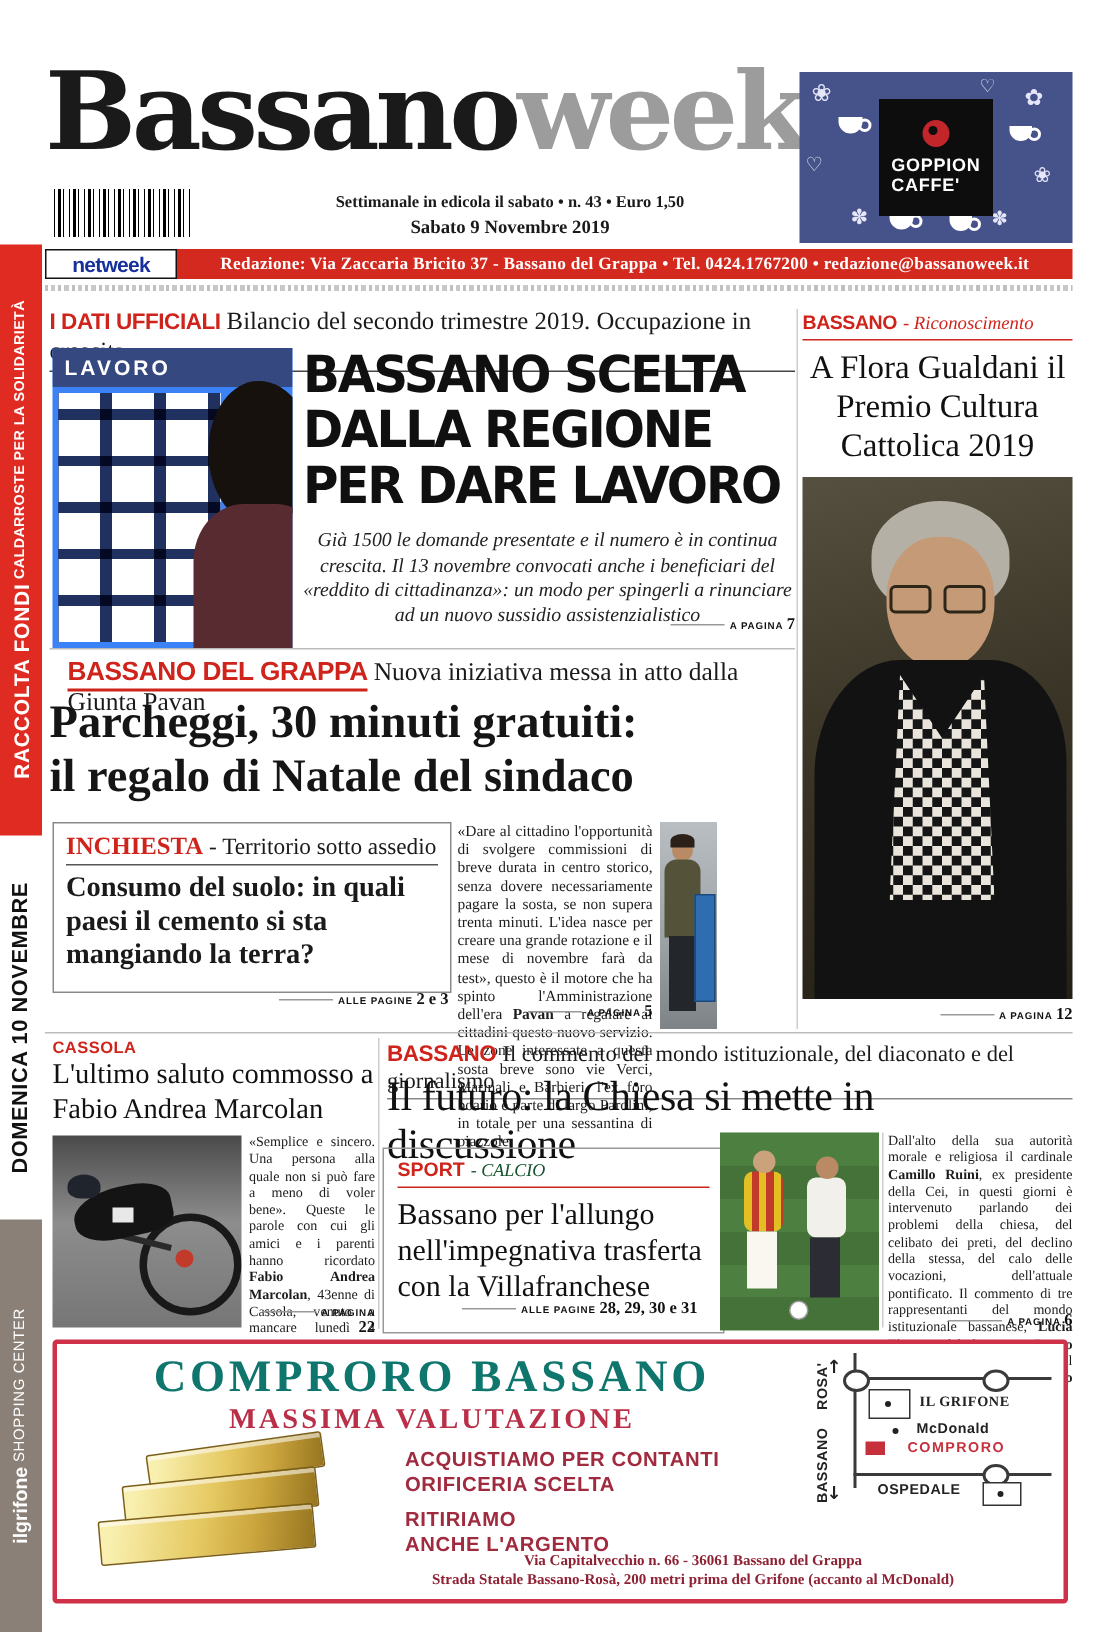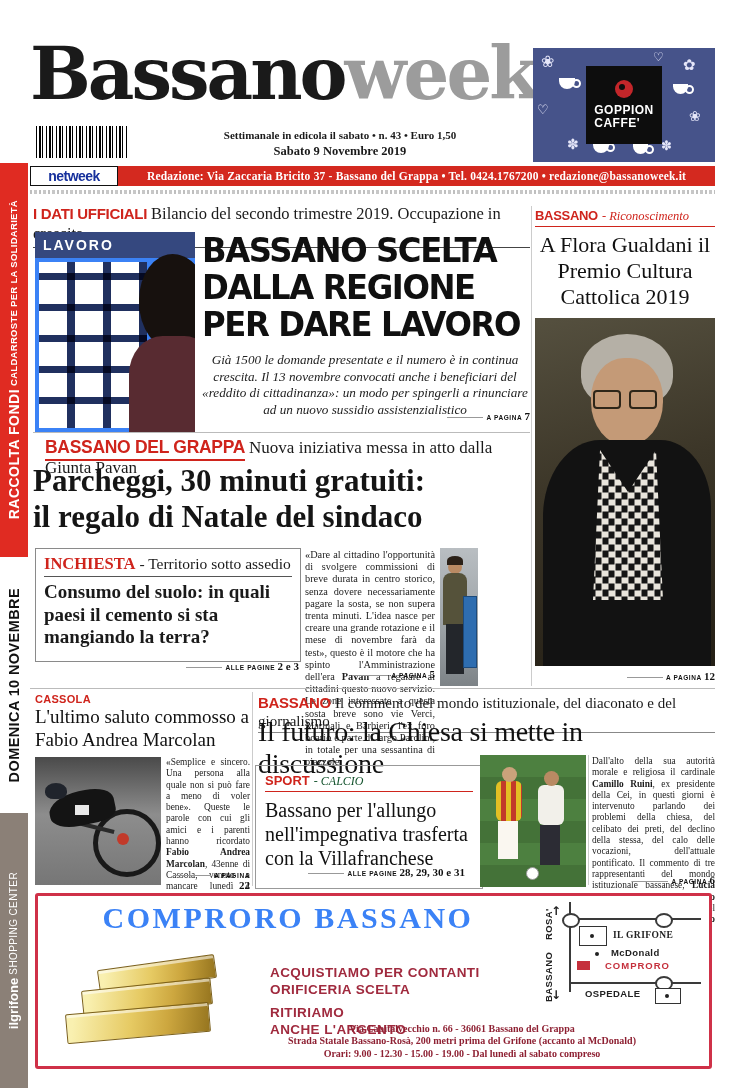--- a/index.html
+++ b/index.html
@@ -140,21 +140,21 @@
   .sc-h1{position:absolute;left:22px;top:12px;width:15px;height:15px;border-radius:50%;background:#caa27b;}
   .sc-l1{position:absolute;left:18px;top:66px;width:20px;height:38px;background:#faf7f0;}
   .sc-p2{position:absolute;left:58px;top:30px;width:26px;height:40px;border-radius:6px;background:#f2f0ea;}
   .sc-h2{position:absolute;left:64px;top:16px;width:15px;height:15px;border-radius:50%;background:#b98a63;}
   .sc-l2{position:absolute;left:60px;top:70px;width:20px;height:40px;background:#2c2c34;}
   .sc-ball{position:absolute;left:46px;top:112px;width:11px;height:11px;border-radius:50%;background:#fff;border:1px solid #999;}
 
   
   .ad-box{left:35px;top:893px;width:671px;height:170px;border:3px solid #cf3148;border-radius:3px;background:#fff;}
   .ad-title{position:absolute;left:0;top:5px;width:500px;text-align:center;
-     font:bold 30px "Liberation Serif",serif;color:#3b82f6;letter-spacing:2.5px;}
+     font:bold 30px "Liberation Serif",serif;color:#0f766e;letter-spacing:2.5px;}
   .ad-sub{position:absolute;left:0;top:40px;width:500px;text-align:center;
      font:bold 19px "Liberation Serif",serif;color:#b92f48;letter-spacing:2px;}
   .goldbar{position:absolute;border:1px solid #7a5f1a;border-radius:2px;
      background:linear-gradient(100deg,#f9f0b0 5%,#e6ca63 45%,#cda73f 70%,#96751f 100%);
      box-shadow:inset 0 3px 0 rgba(255,255,255,.55);}
   .ad-offer{font:bold 13.5px "Liberation Sans",sans-serif;color:#a02a3e;letter-spacing:.4px;line-height:17px;}
   .ad-addr{position:absolute;right:12px;bottom:6px;width:470px;text-align:center;
      font:bold 10px "Liberation Serif",serif;color:#8e2133;line-height:12.5px;}
 
   
@@ -333,20 +333,21 @@
     <div class="sc-ball"></div>
   </div>
 
   <div class="abs bodycol" style="left:592px;top:756px;width:123px;font-size:9.4px;line-height:11.3px;">
     <span>Dall'alto della sua autorità morale e religiosa il cardinale </span><b>Camillo Ruini</b><span>, ex presidente della Cei, in questi giorni è intervenuto parlando dei problemi della chiesa, del celibato dei preti, del declino della stessa, del calo delle vocazioni, dell'attuale pontificato. Il commento di tre rappresentanti del mondo istituzionale bassanese, </span><b>Lucia Fincato</b><span>, del diaconato, </span><b>Bruno Martino</b><span> e del mondo del giornalismo cattolico, </span><b>Mario Furlan</b><span>.</span>
   </div>
   <div class="abs pgref" style="left:592px;top:874px;width:123px;"><span>A PAGINA </span><b>6</b></div>
 
   <div class="abs ad-box">
     <div class="ad-title">COMPRORO BASSANO</div>
+    <div class="ad-sub">MASSIMA VALUTAZIONE</div>
 
     <div>
       <div class="goldbar" style="left:60px;top:66px;width:116px;height:22px;transform:rotate(-8deg);"></div>
       <div class="goldbar" style="left:44px;top:88px;width:128px;height:25px;transform:rotate(-6deg);"></div>
       <div class="goldbar" style="left:28px;top:112px;width:142px;height:28px;transform:rotate(-5deg);"></div>
     </div>
 
     <div class="abs ad-offer" style="left:232px;top:68px;">
       <div>ACQUISTIAMO PER CONTANTI</div>
       <div>ORIFICERIA SCELTA</div>
@@ -377,17 +378,16 @@
       <span class="mp-lbl" style="left:70px;top:58px;color:#c5303c;letter-spacing:1px;">COMPRORO</span>
       <span class="mp-lbl" style="left:50px;top:86px;">OSPEDALE</span>
       <div class="mp-box" style="left:120px;top:86px;width:24px;height:14px;">
           <div class="mp-dot" style="left:9px;top:5px;"></div>
         </div>
     </div>
 
     <div class="ad-addr">
       <div>Via Capitalvecchio n. 66 - 36061 Bassano del Grappa</div>
       <div>Strada Statale Bassano-Rosà, 200 metri prima del Grifone (accanto al McDonald)</div>
-      <div>Orari: 9.00 - 12.30 - 15.00 - 19.00 - Dal lunedì al sabato compreso</div>
     </div>
   </div>
 
 </div>
 
 </body></html>

